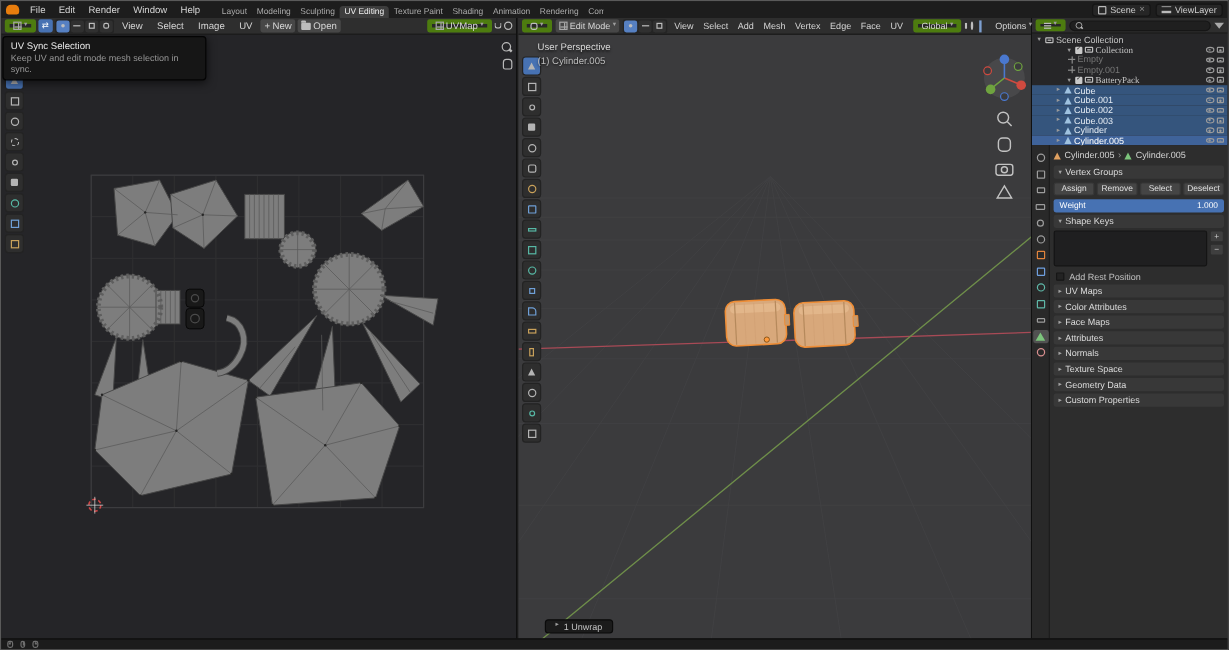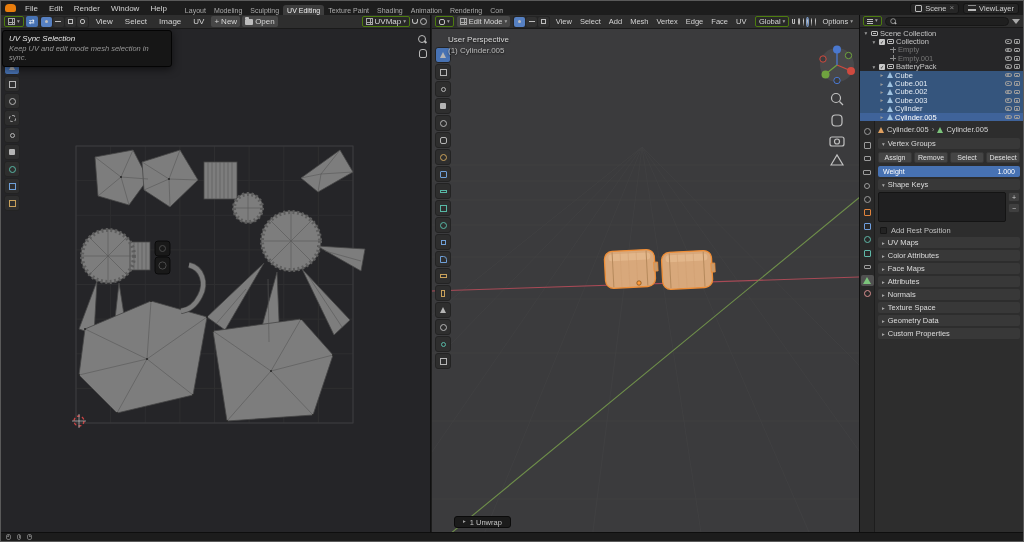--- a/index.html
+++ b/index.html
@@ -20,21 +20,21 @@
            border-radius:3px;height:11px;padding:0 4px;font-size:7.5px;color:#cfcfcf;white-space:nowrap;}
   .chip-x{color:#8a8a8a;font-size:8px;line-height:1;}
   .ico-scene{width:7px;height:7px;border:1px solid #b9b9b9;border-radius:1px;}
   .ico-layers{width:8px;height:6px;border-bottom:2px solid #b9b9b9;border-top:1px solid #8a8a8a;}
   
   .ehead{position:absolute;top:0;left:0;right:0;height:14px;background:#2e2e2e;
          border-bottom:1px solid #1a1a1a;display:flex;align-items:center;gap:2px;
          padding:0 3px;font-size:8px;white-space:nowrap;z-index:20;}
   .hbtn{display:flex;align-items:center;gap:2px;height:11px;padding:0 3px;border-radius:2px;color:#d6d6d6;}
   .hbtn.box{background:#474747;}
-  .hbtn.dark{background:#282828;border:1px solid #4d7c0f;}
+  .hbtn.dark{background:#282828;border:4px solid #4d7c0f;}
   .hbtn.tgl-on{background:#4772b3;color:#fff;}
   .chev{font-size:5.5px;color:#9f9f9f;line-height:1;}
   .flexsp{flex:1;}
   .gridico{width:7px;height:7px;border:1px solid #a9a9a9;
            background:linear-gradient(#a9a9a9,#a9a9a9) 3px 0/1px 7px no-repeat,
                       linear-gradient(#a9a9a9,#a9a9a9) 0 3px/7px 1px no-repeat;}
   .dotico{width:5px;height:5px;border-radius:50%;background:#bdbdbd;}
   .sqico{width:6px;height:6px;border:1px solid #bdbdbd;}
   .lineico{width:7px;height:1px;background:#bdbdbd;}
   .magnet{width:6px;height:5px;border:1.5px solid #bdbdbd;border-top:none;border-radius:0 0 5px 5px;}
@@ -42,21 +42,21 @@
   .sphere{width:8px;height:8px;border-radius:50%;background:radial-gradient(circle at 35% 30%,#cfcfcf,#6a6a6a);}
   .sphere.on{outline:1px solid #7d9fd0;}
   .selbtns{display:flex;gap:1px;background:#242424;border-radius:2px;padding:1px;}
   .selbtn{width:11px;height:10px;background:#303030;border-radius:2px;display:flex;align-items:center;justify-content:center;}
   .selbtn.on{background:#5680c2;}
   .folder{width:8px;height:6px;background:#bdbdbd;border-radius:1px;position:relative;}
   .folder::before{content:"";position:absolute;top:-2px;left:0;width:4px;height:2px;background:#bdbdbd;border-radius:1px 1px 0 0;}
   .syncico{font-size:7px;color:#fff;line-height:1;}
   
   .uv-editor{position:absolute;top:14px;left:0;width:430px;bottom:9px;background:#252528;border-right:1px solid #101010;}
-  .uv-canvas{position:absolute;top:14px;left:0;right:0;bottom:0;overflow:hidden;font-style:italic;}
+  .uv-canvas{position:absolute;top:14px;left:0;right:0;bottom:0;overflow:hidden;}
   .uvsvg{position:absolute;top:0;left:0;}
   .tooltip{position:absolute;top:1px;left:1px;background:#161616;border:1px solid #040404;border-radius:3px;
            padding:3px 6px 4px;z-index:30;box-shadow:0 2px 8px rgba(0,0,0,.6);max-width:170px;}
   .tooltip .tt{color:#e6e6e6;font-size:8px;}
   .tooltip .tb{color:#979797;font-size:7.5px;margin-top:1px;line-height:1.2;}
   .toolcol{position:absolute;left:3px;display:flex;flex-direction:column;gap:1px;z-index:10;}
   .toolcol.uv{top:30px;}
   .toolcol.vp{top:18px;}
   .tbtn{width:16px;height:16px;background:#2e2e2e;border:1px solid #232323;border-radius:3px;
         display:flex;align-items:center;justify-content:center;}
@@ -88,21 +88,21 @@
   .ohead{height:13px;background:#2e2e2e;border-bottom:1px solid #1a1a1a;display:flex;align-items:center;gap:3px;padding:0 3px;}
   .osearch{flex:1;height:9px;background:#1f1f1f;border:1px solid #161616;border-radius:5px;display:flex;align-items:center;padding:0 3px;}
   .osearch .mag{transform:scale(.7);}
   .funnel{width:0;height:0;border-left:4px solid transparent;border-right:4px solid transparent;border-top:5px solid #a9a9a9;}
   .orows{padding-top:1px;}
   .orow{display:flex;align-items:center;height:8.4px;font-size:7.5px;gap:2px;padding-right:3px;color:#c4c4c4;white-space:nowrap;}
   .orow .disc{font-size:5.5px;color:#9a9a9a;width:6px;text-align:center;}
   .orow.dim{color:#767676;padding-left:22px;}
   .orow.sel{background:#35557d;color:#e3eaf2;}
   .orow.act{background:#3f639a;color:#ffffff;}
-  .d0{padding-left:3px;} .d1{padding-left:11px;} .d2{padding-left:19px;}
+  .d0{padding-left:3px;} .d1{padding-left:28px;font-family:Liberation Serif, serif;} .d2{padding-left:19px;}
   .colico{width:7px;height:5px;border:1px solid #bdbdbd;border-radius:1px;background:linear-gradient(#bdbdbd,#bdbdbd) 1px 1px/3px 1px no-repeat;}
   .meshico{width:0;height:0;border-left:3.5px solid transparent;border-right:3.5px solid transparent;border-bottom:6px solid #9fc2e0;}
   .emptyico{width:6px;height:6px;background:linear-gradient(#8a8a8a,#8a8a8a) 2.5px 0/1px 6px no-repeat,linear-gradient(#8a8a8a,#8a8a8a) 0 2.5px/6px 1px no-repeat;}
   .ochk{width:6px;height:6px;background:#c9c9c9;border-radius:1px;color:#222;font-size:5px;line-height:6px;text-align:center;}
   .eye{width:7px;height:4.6px;border:1px solid #9b9b9b;border-radius:50%;position:relative;flex:none;}
   .eye::after{content:"";position:absolute;left:50%;top:50%;width:1.8px;height:1.8px;margin:-0.9px;background:#9b9b9b;border-radius:50%;}
   .cam{width:6.5px;height:4.6px;border:1px solid #9b9b9b;border-radius:1px;position:relative;flex:none;}
   .cam::after{content:"";position:absolute;right:1px;top:1px;width:1.6px;height:1.6px;background:#9b9b9b;border-radius:50%;}
   .orow .sp{flex:1;}
   

